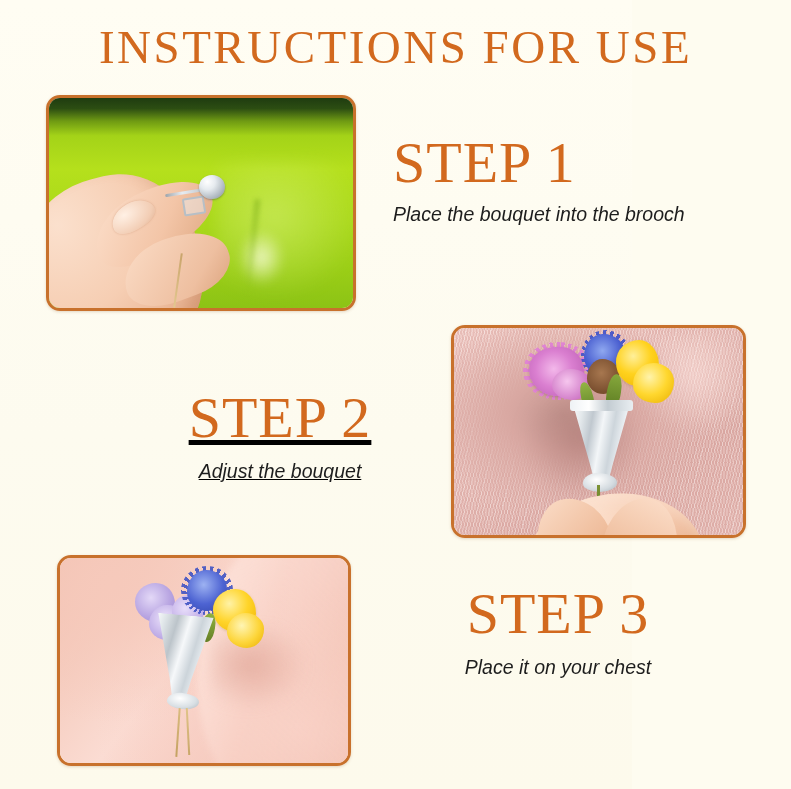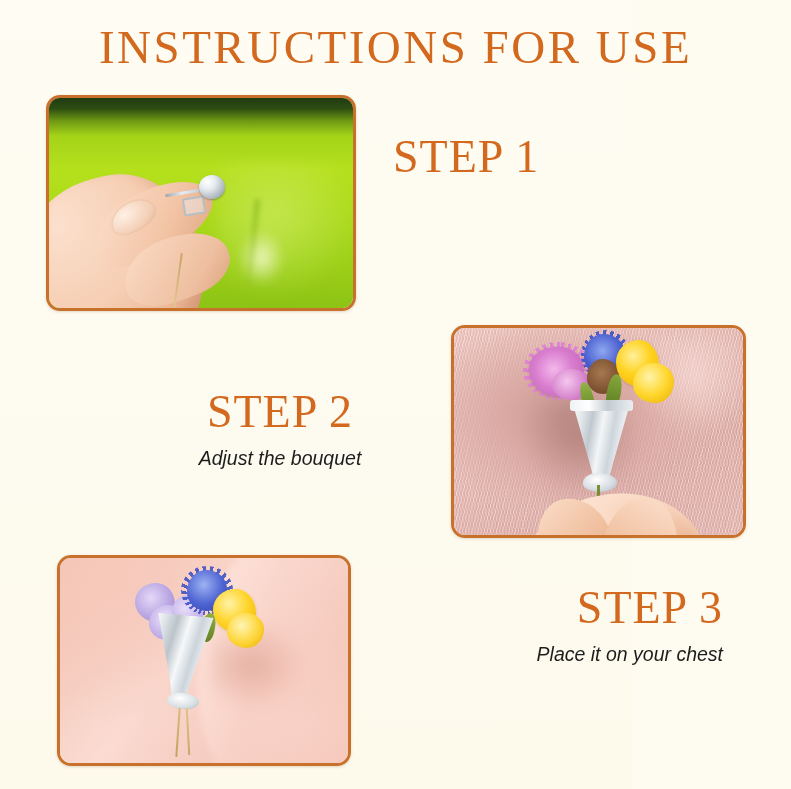--- a/index.html
+++ b/index.html
@@ -440,39 +440,39 @@
     border-radius: 50% 50% 40% 40%;
     transform: rotate(12deg);
   }
 
   
   .step {
     position: absolute;
   }
   .step-num {
     font-family: "Liberation Serif", serif;
-    font-size: 46px;
+    font-size: 58px;
     color: #d2691e;
     letter-spacing: 1px;
     line-height: 1.05;
     white-space: nowrap;
   }
   .step-desc {
     font-family: "Liberation Sans", sans-serif;
     font-style: italic;
     font-size: 19.5px;
     color: #1d1d1d;
     line-height: 1.18;
     margin-top: 9px;
   }
 
   #step-1 { left: 393px; top: 133px; width: 320px; text-align: left; }
-  #step-2 { left: 130px; top: 388px; width: 300px; text-align: center; }
+  #step-2 { left: 130px; top: 388px; width: 300px; text-align: center; text-decoration: underline; }
   #step-2 .step-desc { margin-top: 11px; }
-  #step-3 { left: 393px; top: 584px; width: 330px; text-align: right; }
+  #step-3 { left: 393px; top: 584px; width: 330px; text-align: center; }
   #step-3 .step-desc { margin-top: 11px; }
 </style>
 </head>
 <body>
 
 <div class="page">
 
   <div class="page-title">INSTRUCTIONS FOR USE</div>
 
   <div class="photo" id="photo-1">
@@ -532,20 +532,21 @@
       <div class="leaf3-1"></div>
       <div class="brooch-3"></div>
       <div class="brooch-3-knot"></div>
       <div class="pin-3a"></div>
       <div class="pin-3b"></div>
     </div>
   </div>
 
   <div class="step" id="step-1">
     <div class="step-num">STEP 1</div>
+    <div class="step-desc">Place the bouquet into the brooch</div>
   </div>
 
   <div class="step" id="step-2">
     <div class="step-num">STEP 2</div>
     <div class="step-desc">Adjust the bouquet</div>
   </div>
 
   <div class="step" id="step-3">
     <div class="step-num">STEP 3</div>
     <div class="step-desc">Place it on your chest</div>

